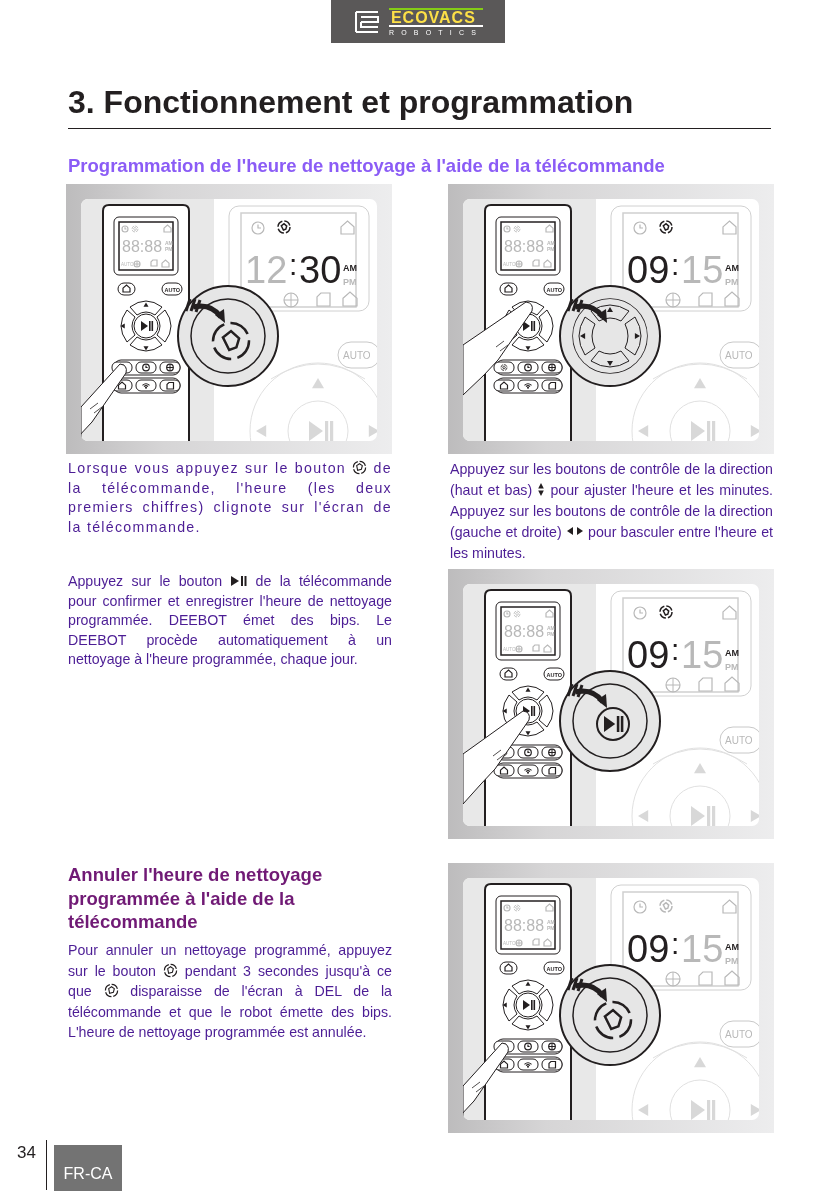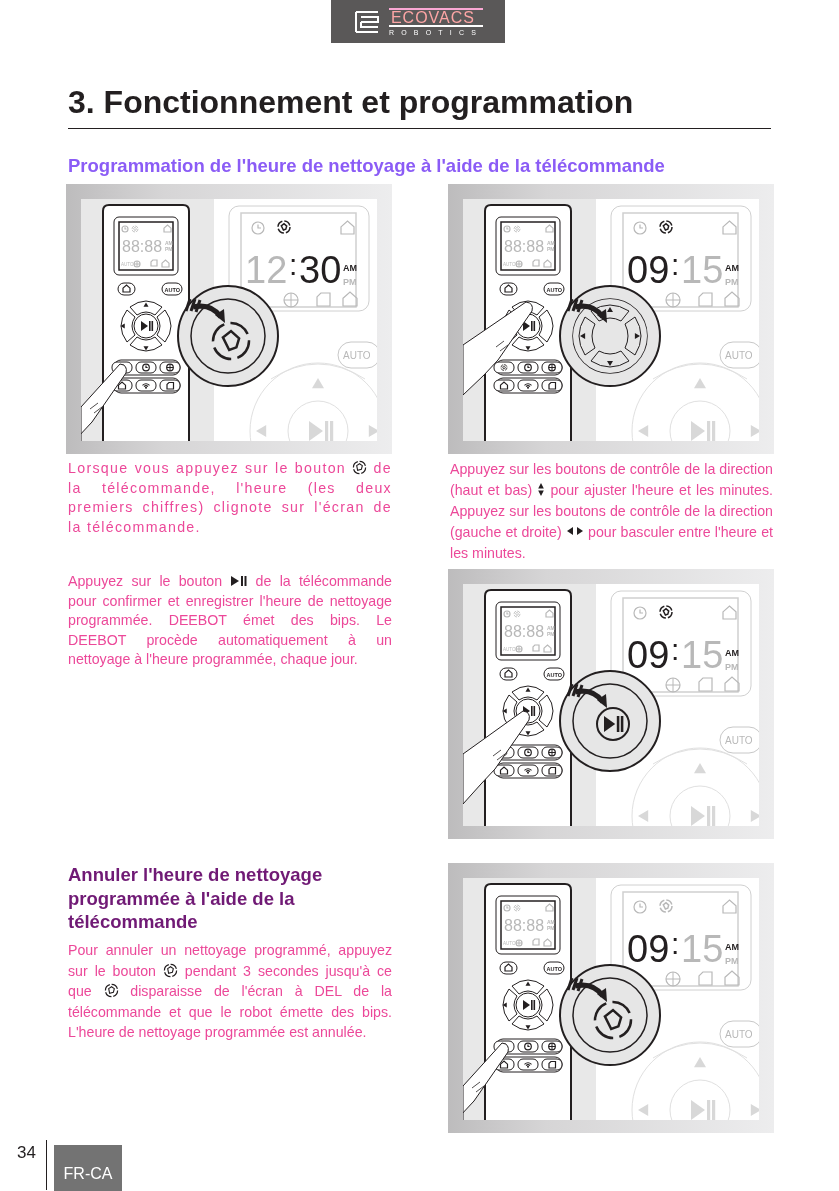--- a/index.html
+++ b/index.html
@@ -2,35 +2,35 @@
 <html><head>
 <meta charset="utf-8">
 <style>
   * { box-sizing: border-box; margin: 0; padding: 0; }
   html, body { width: 839px; height: 1191px; background: #ffffff; overflow: hidden; }
   body { position: relative; font-family: "Liberation Sans", sans-serif; color: #231f20; }
 
   .logo { position: absolute; left: 331px; top: 0; width: 174px; height: 43px; background: #5a5858; display: flex; align-items: center; justify-content: center; gap: 8px; }
   .logo-mark { width: 28px; height: 28px; }
   .logo-text { display: flex; flex-direction: column; align-items: stretch; }
-  .logo-name { color: #fca5a5; font-size: 16px; font-weight: normal; letter-spacing: 1px; border-top: 2px solid #f9a8d4; border-bottom: 2px solid #fff; line-height: 15px; padding: 0 2px; }
+  .logo-name { color: #fde047; font-size: 16px; font-weight: bold; letter-spacing: 1px; border-top: 2px solid #84cc16; border-bottom: 2px solid #fff; line-height: 15px; padding: 0 2px; }
   .logo-sub { color: #fff; font-size: 7px; letter-spacing: 7.2px; margin-top: 2px; }
 
   .page-title { position: absolute; left: 68px; top: 84px; font-size: 32px; font-weight: bold; color: #231f20; }
   .title-rule { position: absolute; left: 68px; top: 128px; width: 703px; height: 1px; background: #231f20; }
   .section-title { position: absolute; left: 68px; top: 155px; font-size: 18.5px; font-weight: bold; color: #8b5cf6; }
 
-  .body-text { position: absolute; font-size: 14.2px; line-height: 19.6px; color: #ec4899; text-align: justify; text-align-last: left; }
+  .body-text { position: absolute; font-size: 14.2px; line-height: 19.6px; color: #4c1d95; text-align: justify; text-align-last: left; }
   .wide { letter-spacing: 1.3px; }
   .sub-heading { position: absolute; left: 68px; top: 863px; width: 300px; font-size: 18.5px; line-height: 23.5px; font-weight: bold; color: #701a75; }
 
   .inline-icon { display: inline-block; width: 15px; height: 15px; vertical-align: -2px; }
 
   .figure { position: absolute; width: 326px; height: 270px; background: linear-gradient(90deg, #bdbcbd 0%, #d6d5d6 30%, #ededee 100%); }
-  .figure .inner { position: absolute; left: 15px; top: 15px; width: 296px; height: 242px; background: #ffffff; overflow: hidden; }
+  .figure .inner { position: absolute; left: 15px; top: 15px; width: 296px; height: 242px; background: #ffffff; overflow: hidden; border-radius: 7px; }
   .figure svg { position: absolute; left: 0; top: 0; }
 
   .footer-page { position: absolute; left: 17px; top: 1143px; font-size: 17px; color: #231f20; }
   .footer-rule { position: absolute; left: 46px; top: 1140px; width: 1px; height: 50px; background: #231f20; }
   .footer-lang { position: absolute; left: 54px; top: 1145px; width: 68px; height: 58px; background: #737373; color: #fff; font-size: 16px; display: flex; align-items: center; justify-content: center; }
 </style>
 </head>
 <body>
 
 <div class="logo">

